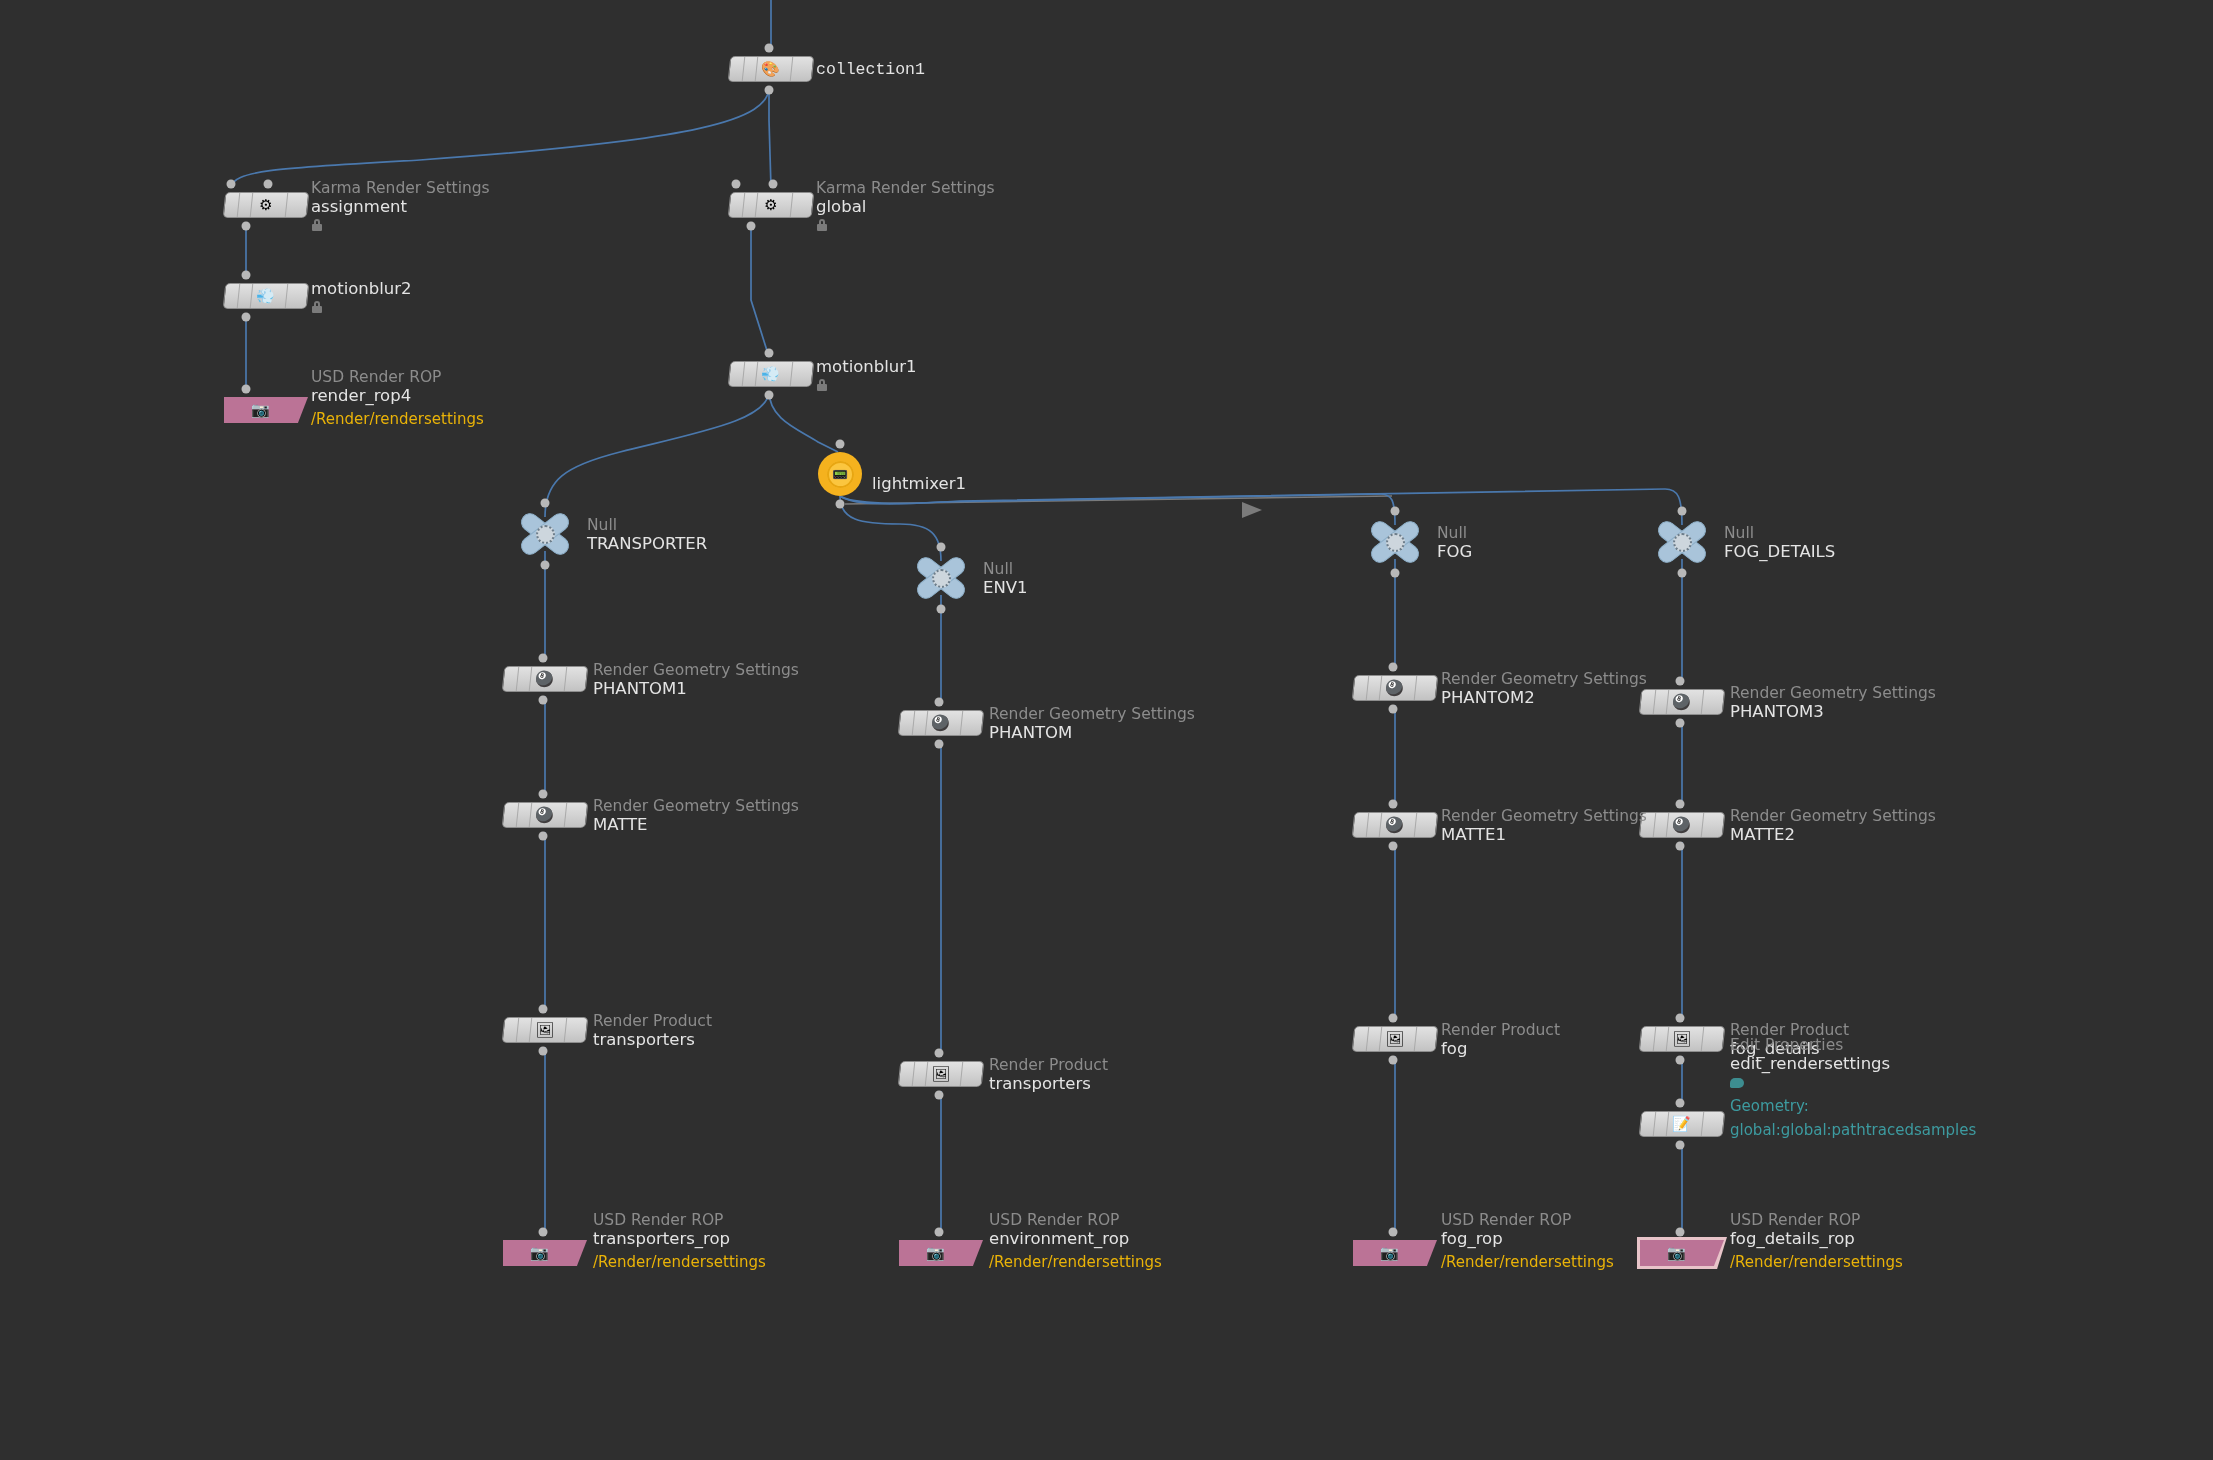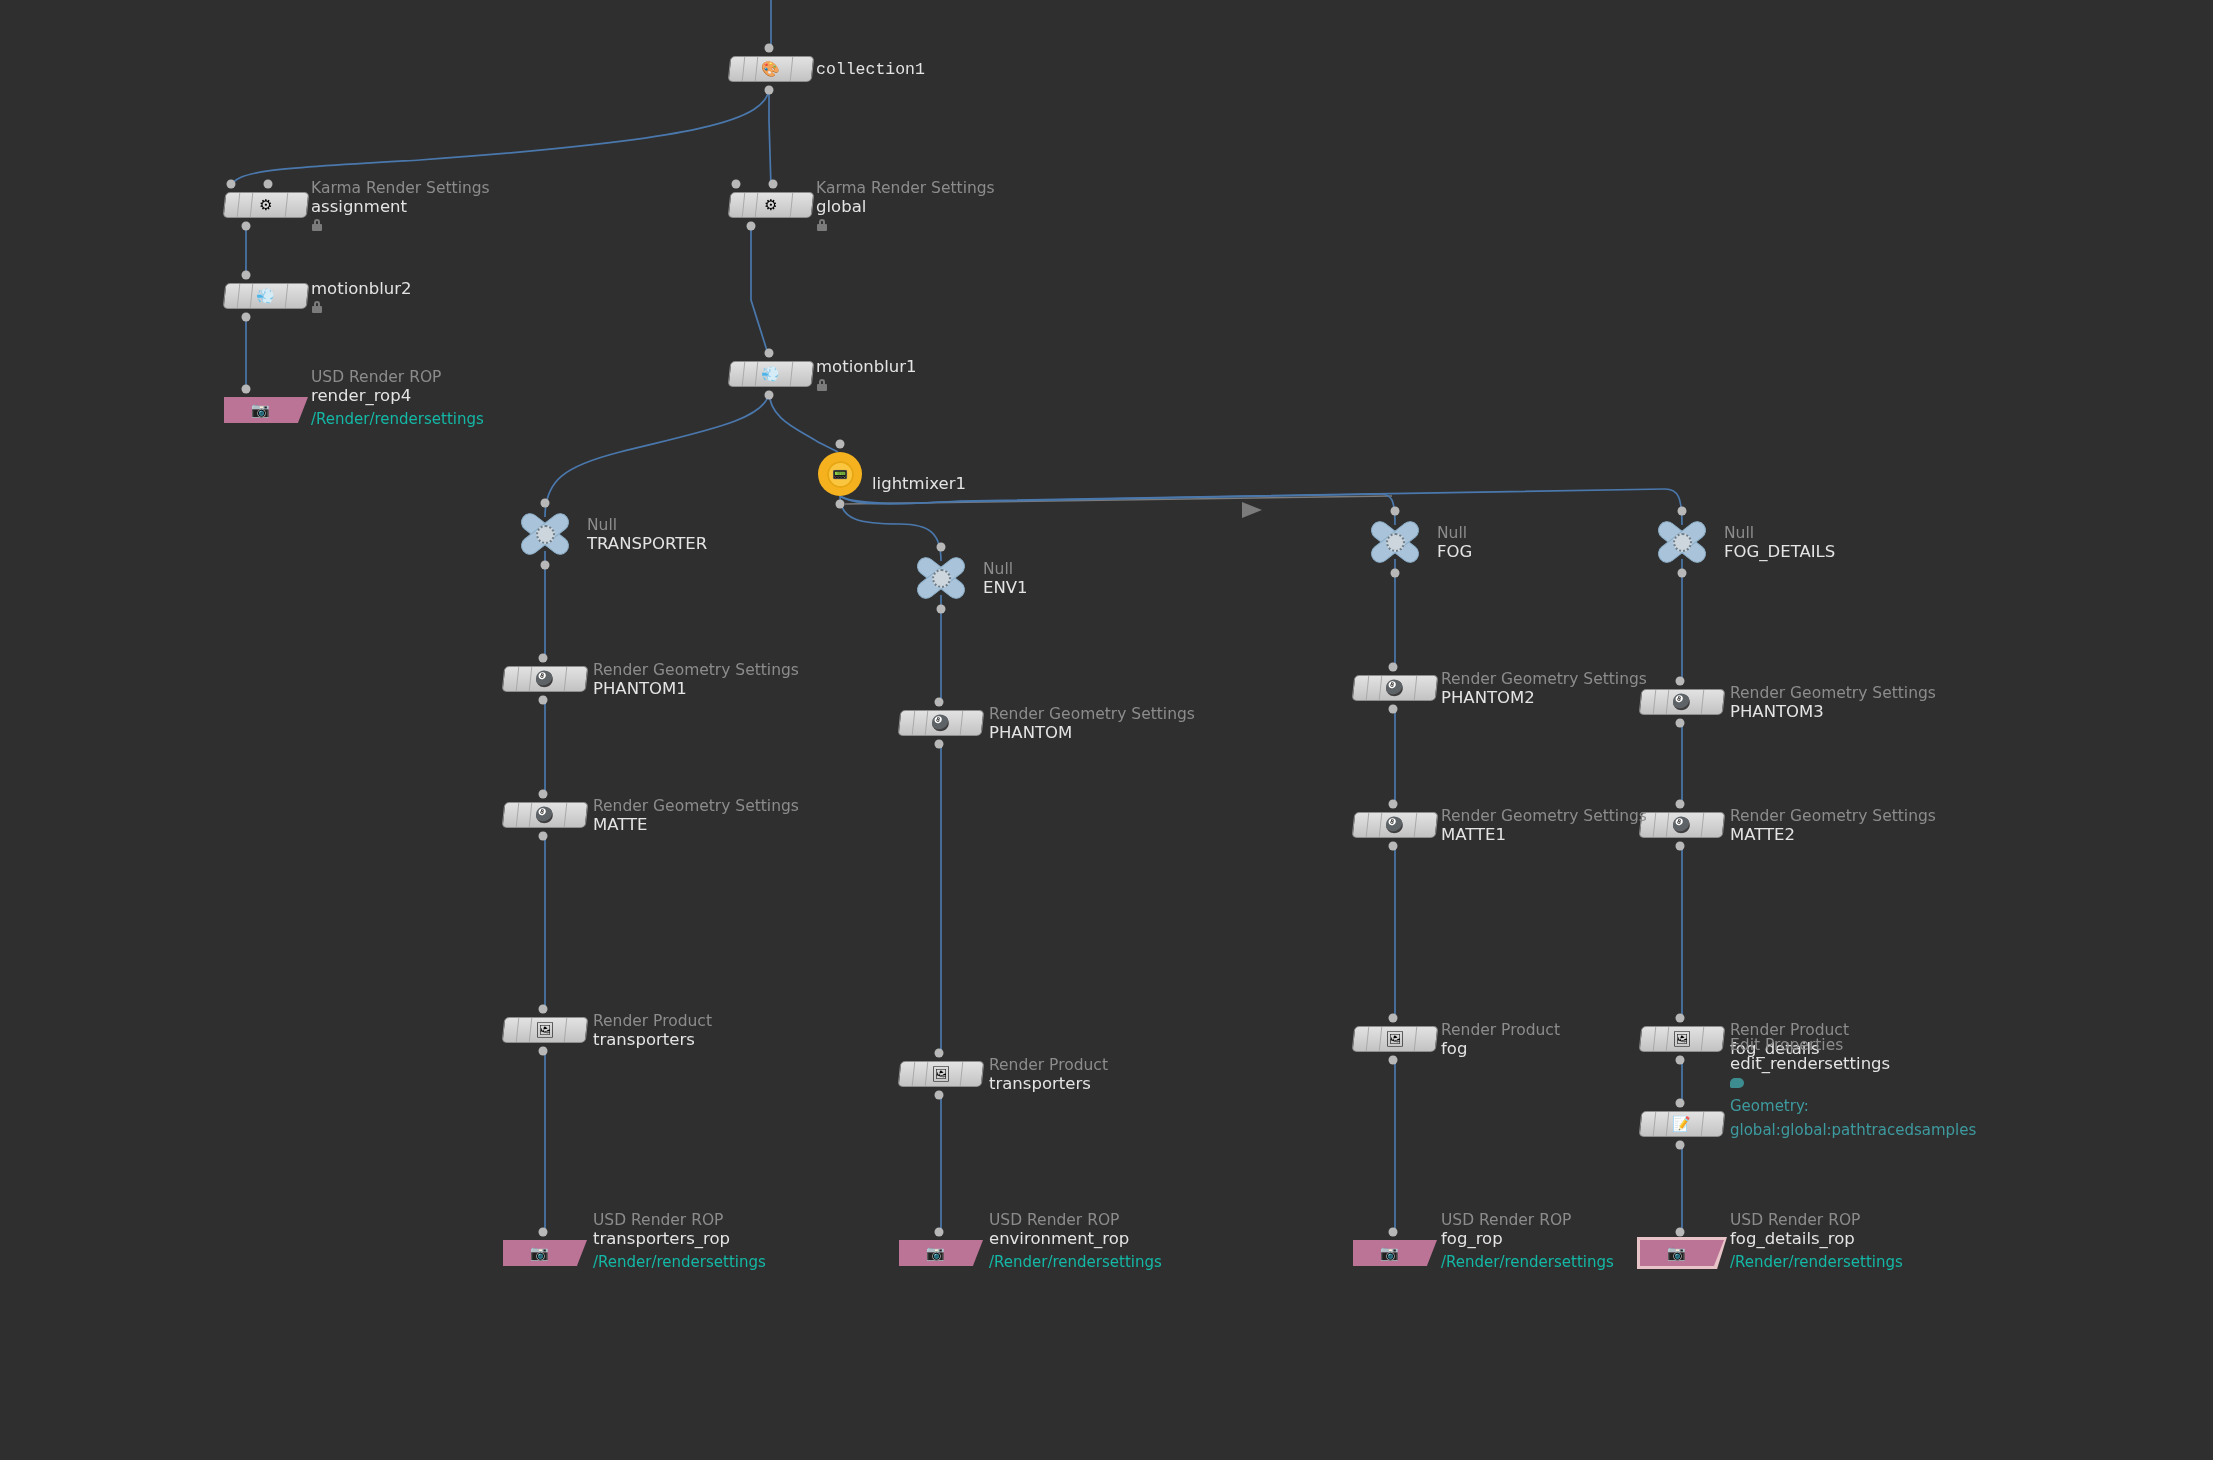--- a/index.html
+++ b/index.html
@@ -152,21 +152,21 @@
     color: #8c8c8c;
     line-height: 18px;
   }
   .nname {
     font-size: 16.5px;
     color: #e4e4e4;
     line-height: 19px;
   }
   .npath {
     font-size: 15px;
-    color: #14b8a6;
+    color: #eab308;
     line-height: 19px;
     margin-top: 5px;
   }
   .lock {
     display: block;
     margin-top: 3px;
     width: 12px; height: 12px;
     position: relative;
   }
   .lock::before {

